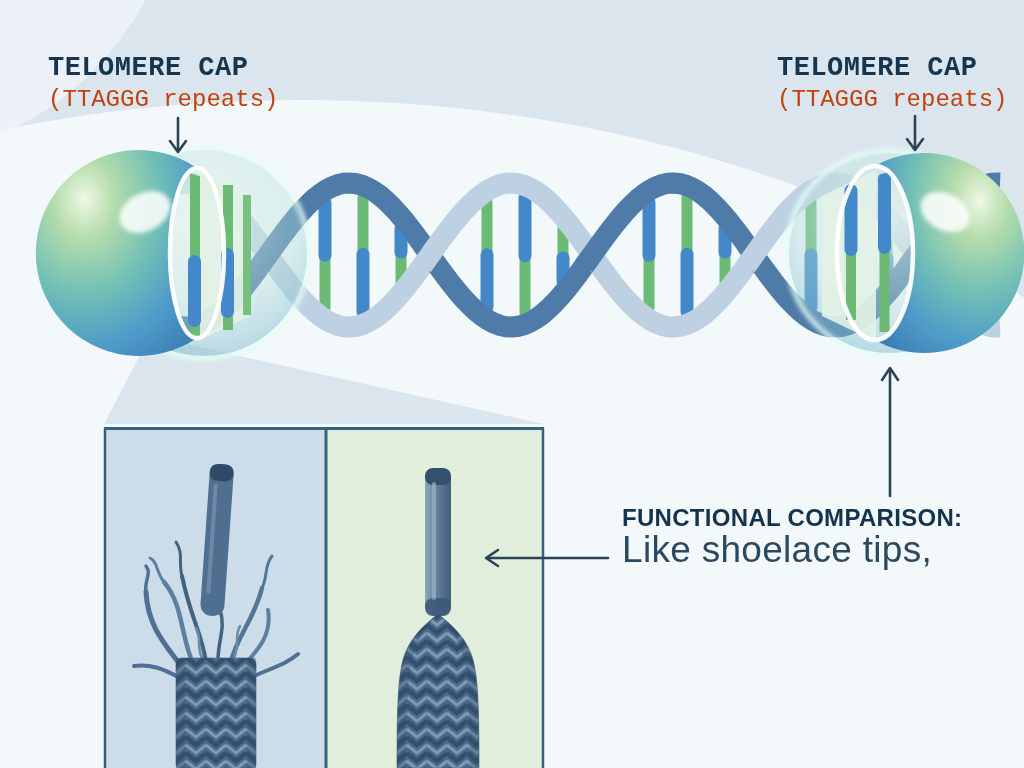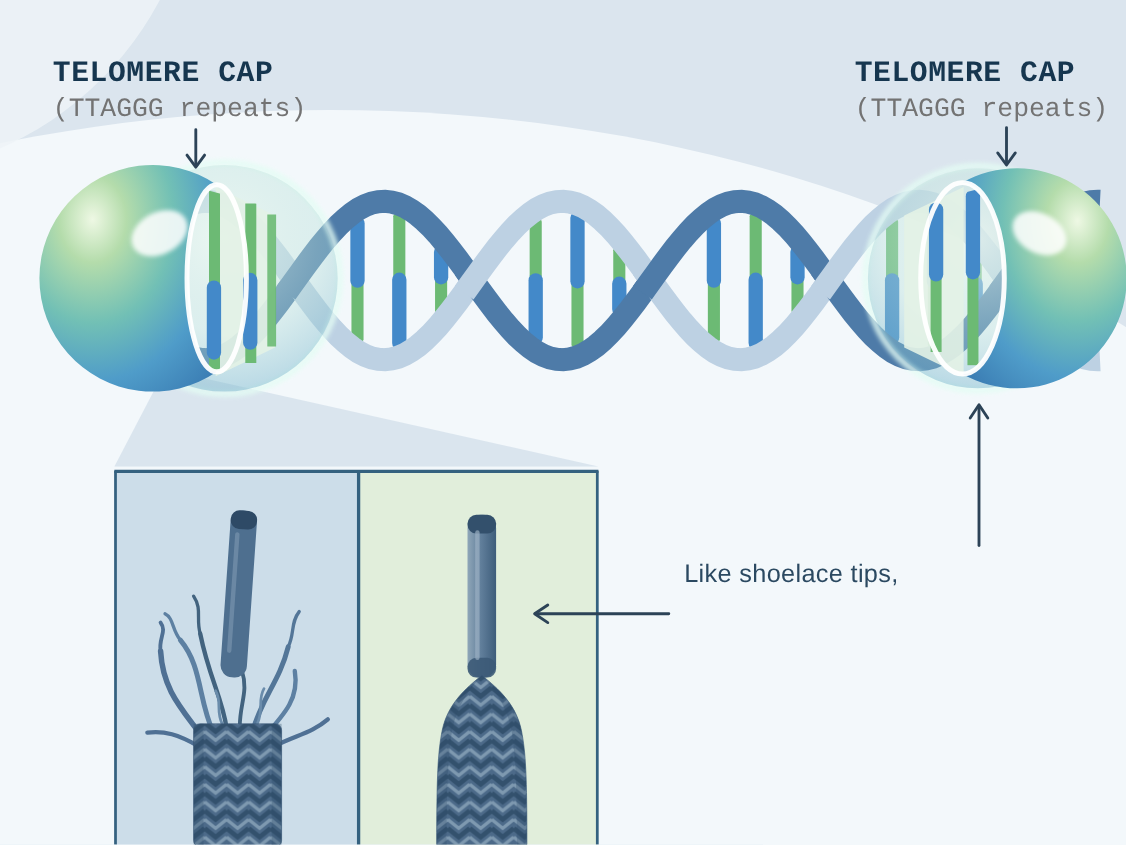--- a/index.html
+++ b/index.html
@@ -9,26 +9,26 @@
     font-family:"Liberation Sans","DejaVu Sans",sans-serif;
   }
   .wash{position:absolute;border-radius:50%;}
   #wash-sweep{left:-800px;top:100px;width:2200px;height:1600px;background:#f3f8fb;}
   #wash-band{left:400px;top:200px;width:3000px;height:3000px;background:#eaf1f4;}
   #wash-corner{left:510px;top:410px;width:2680px;height:2680px;background:#d7e4e6;}
   #wash-topleft{left:-420px;top:-440px;width:600px;height:600px;background:#edf3f7;opacity:.85;}
   #scene{position:absolute;left:0;top:0;}
   .label{position:absolute;text-align:left;color:#16364f;font-family:Liberation Mono, monospace;}
   .label .t1{font-size:27px;font-weight:bold;letter-spacing:.5px;}
-  .label .t2{font-size:24px;font-weight:400;color:#737373;margin-top:3px;}
+  .label .t2{font-size:24px;font-weight:400;color:#c2410c;margin-top:3px;}
   #label-left{left:48px;top:53px;width:280px;}
   #label-right{left:777px;top:53px;width:280px;}
   #comparison{position:absolute;left:622px;top:504px;width:400px;text-align:left;}
   #comparison .h{font-size:24px;font-weight:bold;letter-spacing:.3px;color:#14344e;}
-  #comparison .line{font-size:23px;line-height:35px;color:#2b4961;letter-spacing:.3px;}
+  #comparison .line{font-size:37px;line-height:35px;color:#2b4961;letter-spacing:.3px;}
 </style>
 </head>
 <body>
 
 <div class="wash" id="wash-band"></div>
 <div class="wash" id="wash-corner"></div>
 <div class="wash" id="wash-sweep"></div>
 <div class="wash" id="wash-topleft"></div>
 
 <svg id="scene" width="1024" height="768" viewBox="0 0 1024 768">
@@ -225,14 +225,15 @@
   <div class="t1">TELOMERE CAP</div>
   <div class="t2">(TTAGGG repeats)</div>
 </div>
 
 <div class="label" id="label-right">
   <div class="t1">TELOMERE CAP</div>
   <div class="t2">(TTAGGG repeats)</div>
 </div>
 
 <div id="comparison">
+  <div class="h">FUNCTIONAL COMPARISON:</div>
   <div class="line">Like shoelace tips,</div>
 </div>
 
 </body></html>

